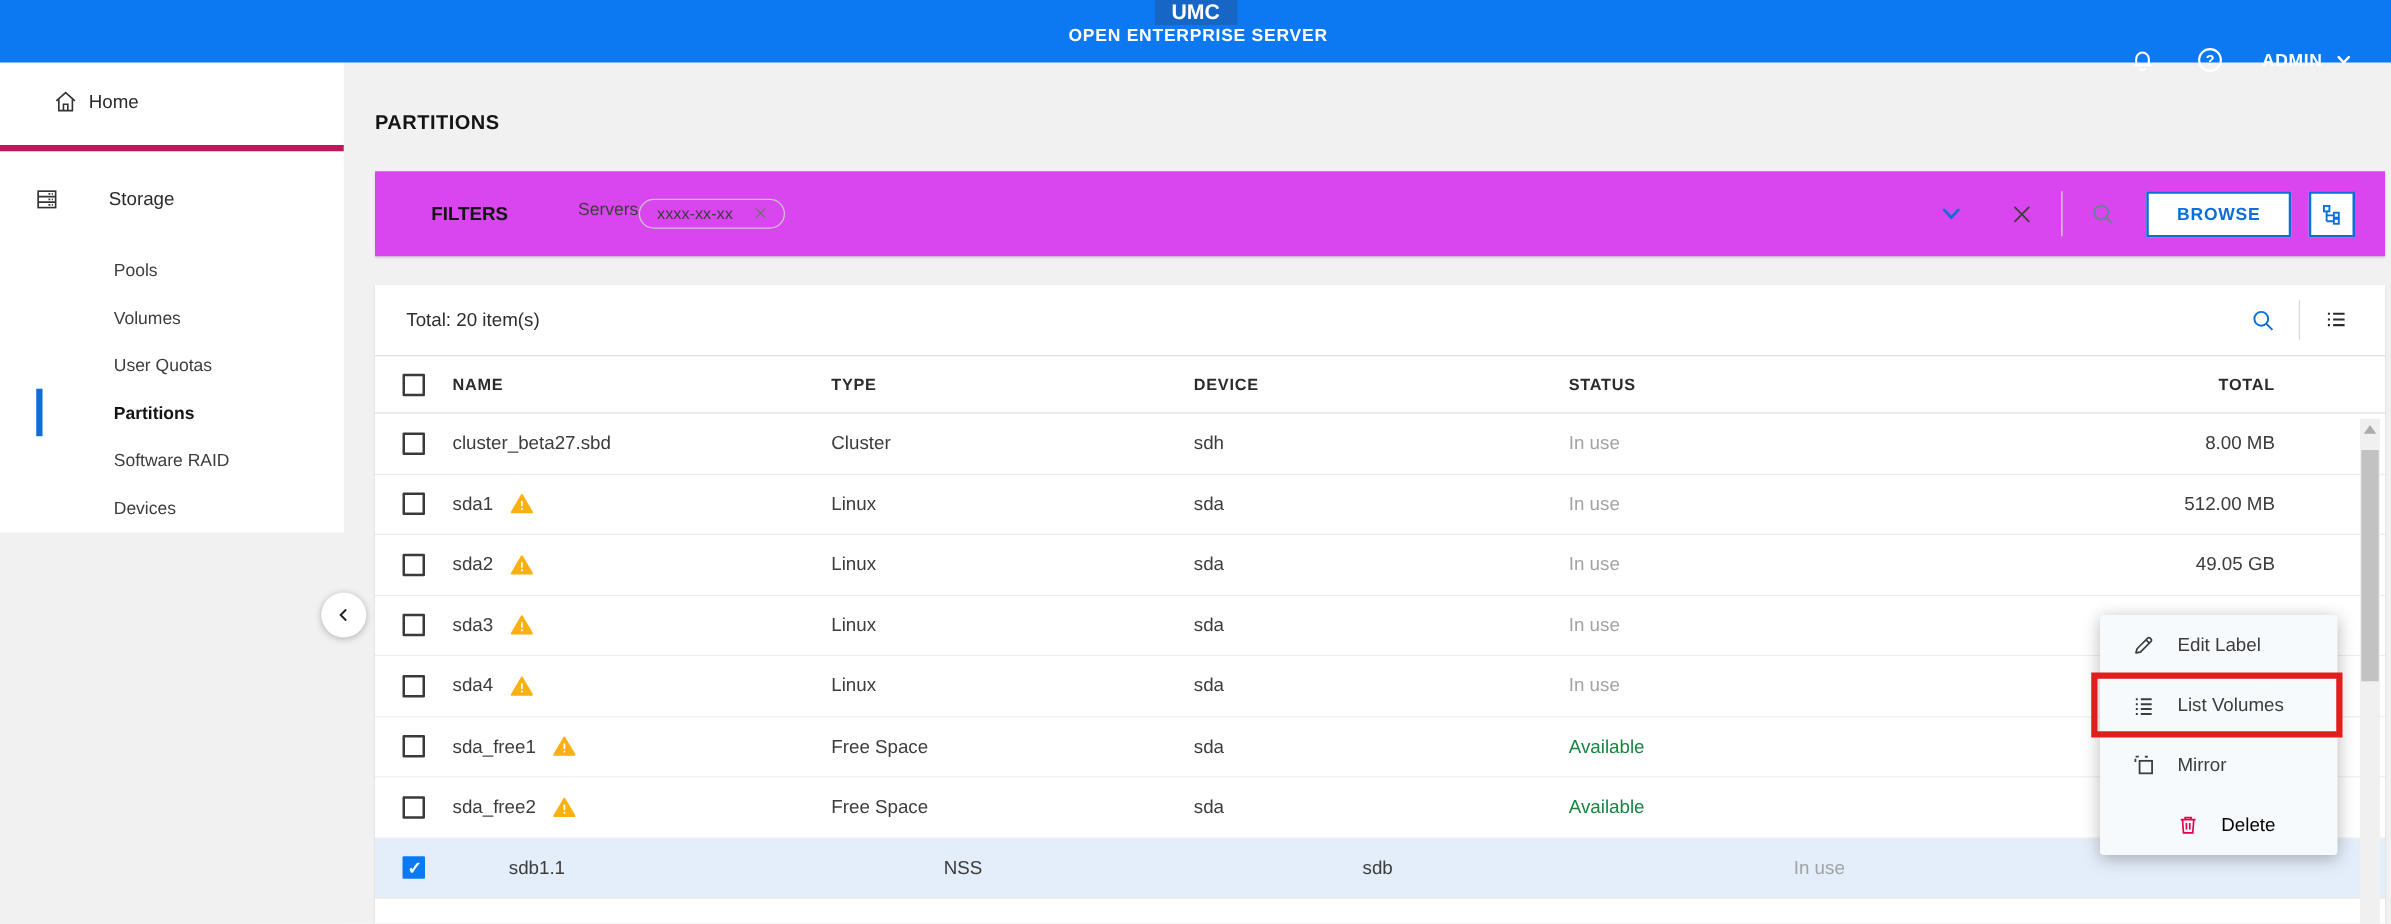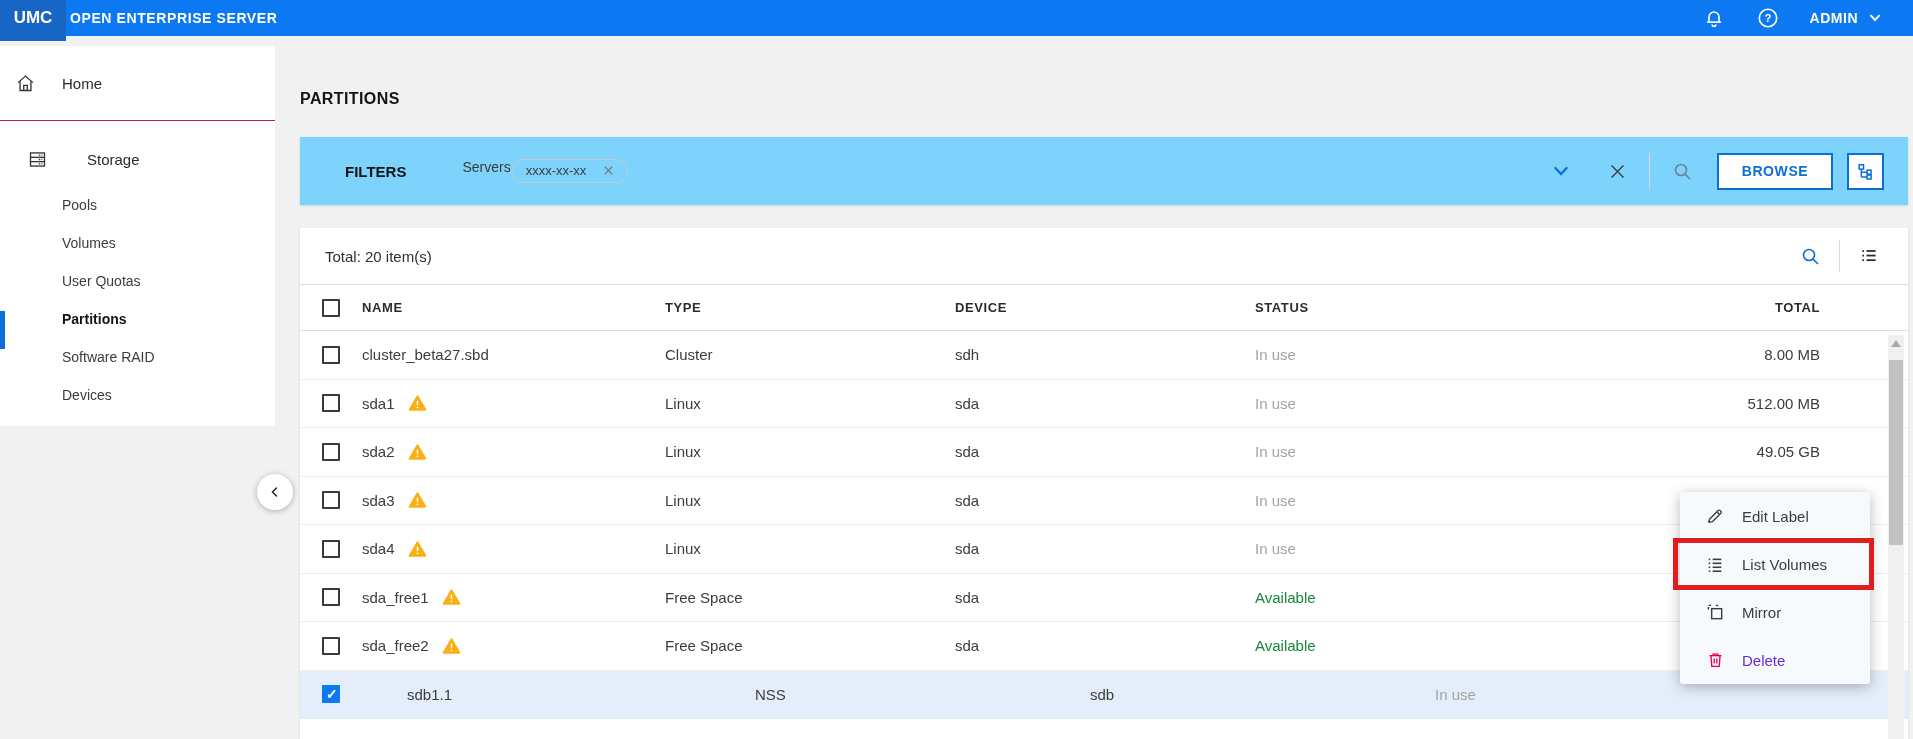--- a/index.html
+++ b/index.html
@@ -3,42 +3,42 @@
 <meta charset="utf-8">
 <style>
   * { margin:0; padding:0; box-sizing:border-box; }
   html,body { width:1913px; height:739px; }
   body {
     position:relative; overflow:hidden;
     font-family:"Liberation Sans", sans-serif;
     background:#f1f1f1; color:#3c3c3c;
   }
   
-  .header { position:absolute; top:0; left:0; right:0; height:36px; background:#0c78f2; display:flex; align-items:center; z-index:20; }
+  .header { position:absolute; top:0; left:0; right:0; height:50px; background:#0c78f2; display:flex; align-items:center; z-index:20;flex-direction:column; }
   .logo-box { width:66px; height:46px; background:#1766c6; color:#fff; font-weight:bold; font-size:17px; display:flex; align-items:center; justify-content:center; }
   .product-name { color:#fff; font-weight:bold; font-size:14px; letter-spacing:.6px; margin-left:4px; }
   .header-right { margin-left:auto; display:flex; align-items:center; gap:30px; padding-right:30px; }
   .hicon { width:24px; height:24px; display:flex; align-items:center; justify-content:center; cursor:pointer; }
   .admin-menu { display:flex; align-items:center; gap:9px; color:#fff; font-weight:bold; font-size:14px; letter-spacing:.5px; cursor:pointer; }
 
   
   .sidebar { position:absolute; top:46px; left:0; width:275px; bottom:0; background:#f1f1f1; z-index:10; }
   .sidebar-white { background:#fff; height:380px; }
-  .nav-home { height:75px; display:flex; align-items:center; gap:26px; padding-left:15px; border-bottom:1px solid #be185d; font-size:15px; color:#2b2b2b; cursor:pointer; }
+  .nav-home { height:75px; display:flex; align-items:center; gap:8px; padding-left:42px; border-bottom:5px solid #be185d; font-size:15px; color:#2b2b2b; cursor:pointer; }
   .nav-storage { height:76px; display:flex; align-items:center; gap:39px; padding-left:27px; font-size:15px; color:#2b2b2b; cursor:pointer; }
-  .sub-item { height:38px; display:flex; padding-left:62px; font-size:14px; color:#3c3c3c; cursor:pointer; position:relative; }
+  .sub-item { height:38px; display:flex; align-items:center; padding-left:62px; font-size:14px; color:#3c3c3c; cursor:pointer; position:relative;margin-left:29px; }
   .sub-item.active { font-weight:bold; color:#141414; }
   .sub-item.active::before { content:""; position:absolute; left:0; top:0; bottom:0; width:5px; background:#0b6fd6; }
   .collapse-btn { position:absolute; left:257px; top:474px; width:36px; height:36px; border-radius:50%; background:#fff;
     box-shadow:0 1px 6px rgba(0,0,0,.28); display:flex; align-items:center; justify-content:center; z-index:15; cursor:pointer; }
 
   
   .page-title { position:absolute; left:300px; top:90px; font-size:16px; font-weight:bold; letter-spacing:.4px; color:#141414; }
 
-  .filter-card { position:absolute; left:300px; top:137px; width:1608px; height:68px; background:#7dd3fc;
+  .filter-card { position:absolute; left:300px; top:137px; width:1608px; height:68px; background:#d946ef;
     box-shadow:0 1px 2px rgba(0,0,0,.12); display:flex; align-items:center; z-index:5; }
   .filters-label { margin-left:45px; font-weight:bold; font-size:15px; color:#141414; }
   .servers-group { margin-left:56px; display:flex; flex-direction:row; }
   .servers-label { font-size:14px; color:#3c3c3c; margin-bottom:3px; }
   .chip { display:inline-flex; align-items:center; gap:16px; border:1px solid #c9c9c9; border-radius:13px; padding:3px 12px 4px 14px; font-size:13px; color:#3c3c3c; width:max-content; }
   .chip .x { cursor:pointer; display:flex; }
   .filter-right { margin-left:auto; display:flex; align-items:center; padding-right:24px; }
   .ficon { display:flex; align-items:center; justify-content:center; cursor:pointer; }
   .vdiv { width:1px; height:36px; background:#dadada; margin:0 22px; }
   .btn-browse { width:116px; height:37px; border:2px solid #0b6fd6; background:#fff; color:#0b6fd6; font-weight:bold;
@@ -72,21 +72,21 @@
 
   
   .scrollbar { position:absolute; left:1888px; top:335px; width:16px; height:404px; background:#f0f0f0; z-index:8; }
   .sb-arrow { width:0; height:0; border-left:5px solid transparent; border-right:5px solid transparent; border-bottom:7px solid #ababab; margin:5px auto 0; cursor:pointer; }
   .sb-thumb { position:absolute; top:25px; left:1px; width:14px; height:185px; background:#c2c2c2; cursor:pointer; }
 
   
   .context-menu { position:absolute; left:1680px; top:492px; width:190px; background:#f7fafd; border-radius:3px;
     box-shadow:0 3px 14px rgba(0,0,0,.28); z-index:30; }
   .menu-item { position:relative; height:48px; display:flex; align-items:center; gap:16px; padding-left:24px; font-size:15px; color:#3c3c3c; cursor:pointer; }
-  .menu-item.danger { color:#6d28d9; }
+  .menu-item.danger { color:#000000;margin-left:35px; }
   .menu-item.highlighted::after { content:""; position:absolute; left:-7px; right:-4px; top:-2px; bottom:-2px; border:5px solid #e01e1e; pointer-events:none; }
   .micon { width:22px; display:flex; justify-content:center; }
 </style>
 </head>
 <body>
 
 <div class="header">
   <div class="logo-box">UMC</div>
   <div class="product-name">OPEN ENTERPRISE SERVER</div>
   <div class="header-right">

